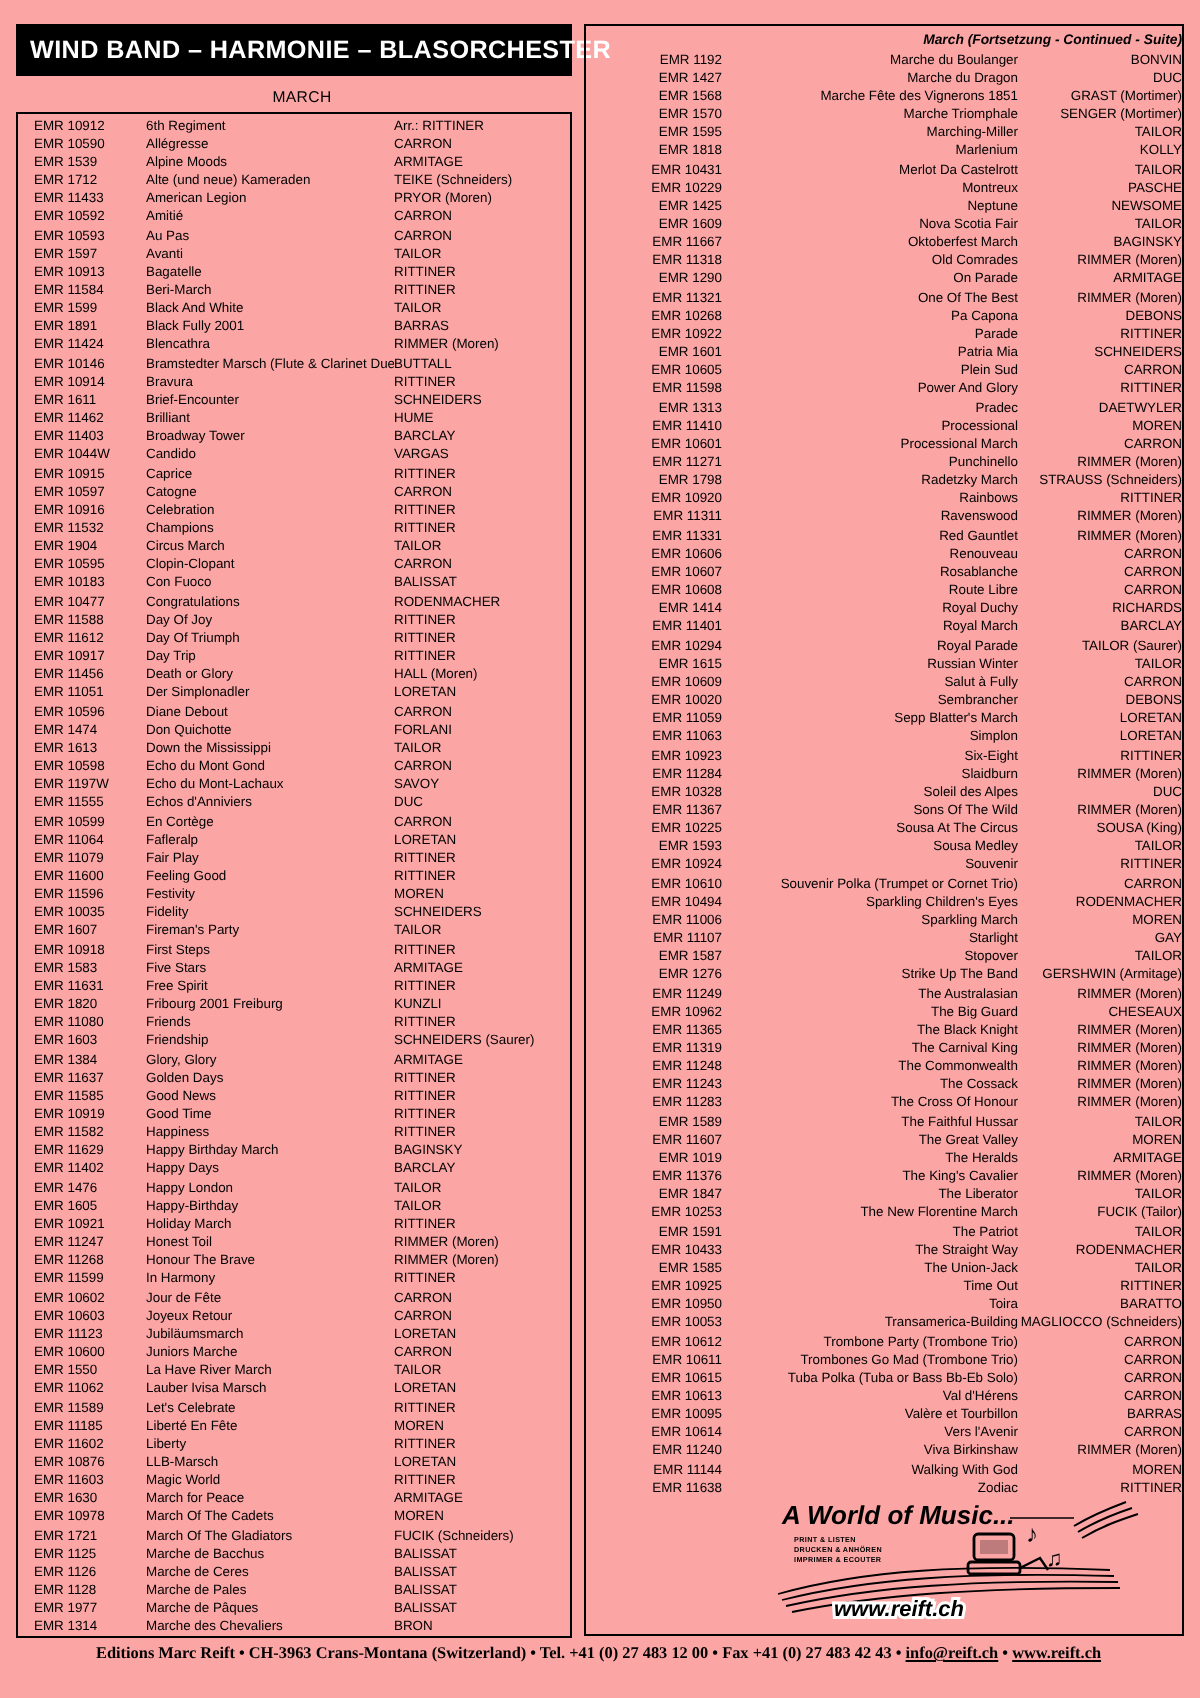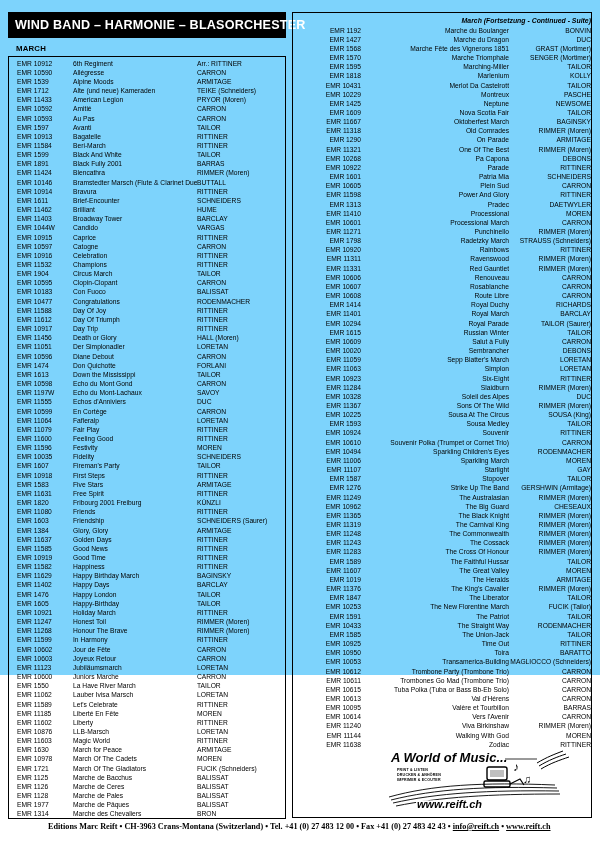--- a/index.html
+++ b/index.html
@@ -1,24 +1,24 @@
 <!DOCTYPE html>
 <html><head>
 <meta charset="utf-8">
 <style>
   html,body{margin:0;padding:0;background:#fff;}
   body{width:600px;height:849px;overflow:hidden;font-family:"Liberation Sans",sans-serif;color:#000;}
-  .page{position:relative;width:600px;height:675px;background:#7dd3fc;}
+  .page{position:relative;width:600px;height:849px;background:#fca5a5;}
   .cols{position:absolute;left:8px;top:12px;display:flex;gap:6px;width:584px;}
   .col-left{width:278px;flex:none;}
   .col-right{width:300px;flex:none;text-align:right;}
 
   .title-bar{background:#000;color:#fff;height:26px;display:flex;align-items:center;
              padding-left:7px;box-sizing:border-box;font-weight:bold;font-size:12.6px;letter-spacing:.2px;white-space:nowrap;}
-  .march-label{font-weight:bold;font-size:7.8px;padding:6px 0 3px 8px;letter-spacing:.2px;}
+  .march-label{font-weight:normal;font-size:7.8px;padding:6px 0 3px 8px;letter-spacing:.2px;text-align:center;}
   .list-box{border:1.2px solid #000;box-sizing:border-box;height:763px;padding-top:2px;overflow:hidden;}
   .right-box{border:1.2px solid #000;box-sizing:border-box;height:806px;padding-top:2px;overflow:hidden;position:relative;}
   .cont-heading{font-weight:bold;font-style:italic;font-size:6.9px;padding:2px 0 2px 8px;white-space:nowrap;}
 
   .row{display:grid;height:9.16px;align-items:center;padding-left:8px;font-size:6.7px;line-height:8px;}
   .col-left .row{grid-template-columns:56px 124px 1fr;}
   .col-right .row{grid-template-columns:60px 148px 1fr;}
   .cell{white-space:nowrap;overflow:hidden;}
 
   .logo-wrap{position:absolute;right:8px;bottom:4px;width:196px;height:64px;}

